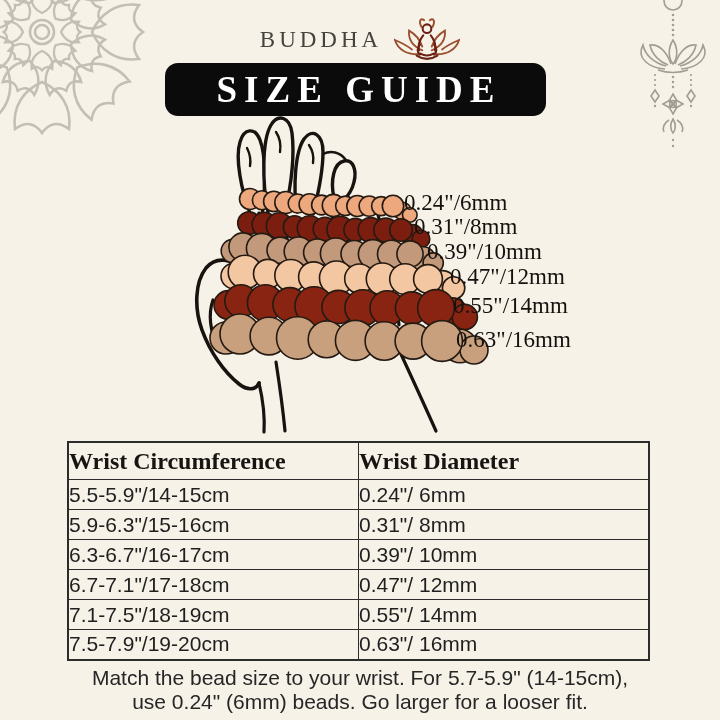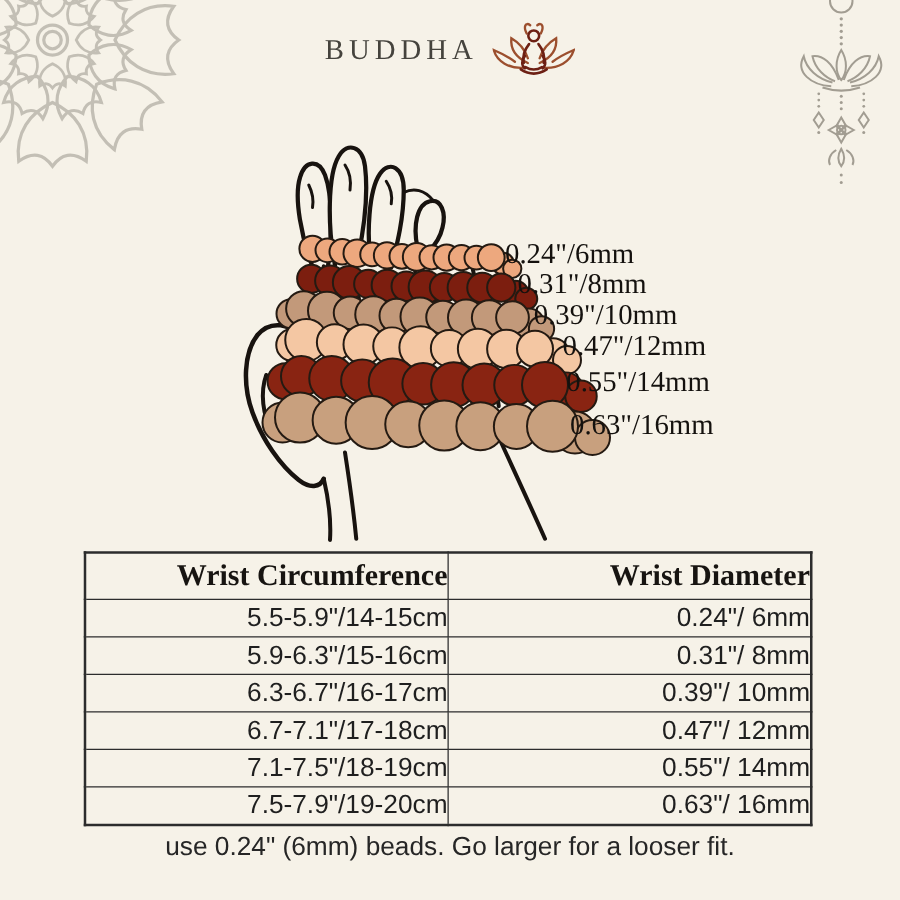--- a/index.html
+++ b/index.html
@@ -29,21 +29,21 @@
   .bl1{left:404px;top:190px;}
   .bl2{left:414px;top:214px;}
   .bl3{left:427px;top:239px;}
   .bl4{left:450px;top:264px;}
   .bl5{left:453px;top:293px;}
   .bl6{left:456px;top:327px;}
 
   
   .size-table{position:absolute;left:67px;top:441px;width:583px;height:217px;
               border-collapse:collapse;table-layout:fixed;}
-  .size-table th,.size-table td{border:1.6px solid #2c2c2c;text-align:right;vertical-align:middle;padding:0;}
+  .size-table th,.size-table td{border:1.6px solid #2c2c2c;text-align:left;vertical-align:middle;padding:0;}
   .size-table{border:2.4px solid #2c2c2c;}
   .size-table th{height:36px;font-size:24px;font-weight:600;color:#171411;font-family:"Liberation Serif",serif;}
   .size-table td{font-size:21px;color:#1f1f1f;font-family:"Liberation Sans",sans-serif;}
 
   
   .footer{position:absolute;left:0;top:666px;width:720px;text-align:center;
           font-family:"Liberation Sans",sans-serif;font-size:21px;line-height:1.16;color:#262626;}
 </style>
 </head>
 <body>
@@ -154,20 +154,23 @@
           <path d="M39,20 C43,25 44.5,31 43.5,36"></path>
           <path d="M27.5,30 C24.5,34 24.5,38 27.5,40.5"></path>
           <path d="M42.5,30 C45.5,34 45.5,38 42.5,40.5"></path>
           <path d="M24,41.5 Q35,48.5 46,41.5"></path>
           <path d="M28,39.5 Q35,43.5 42,39.5"></path>
         </g>
       </g>
     </svg>
   </div>
 
+  <div class="banner" style="background: rgb(11, 11, 11);">
+    <span>SIZE GUIDE</span>
+  </div>
 
   <svg class="hand-svg" viewBox="0 0 720 460">
     <g stroke="#18130f" stroke-width="3.4" fill="#f6f2e8" stroke-linecap="round">
       <path d="M251,216 C241,190 235,158 240,142 C244,128 255,127 260,140 C266,156 266,188 262,216"></path>
       <path d="M268,212 C262,182 262,140 271,125 C278,113 290,117 292,133 C295,158 290,190 285,212"></path>
       <path d="M297,212 C293,188 295,152 304,139 C312,128 323,134 323,152 C323,176 317,198 313,214"></path>
       <path d="M334,198 C330,180 334,163 344,161 C353,159 357,170 354,182 C352,191 347,197 343,201"></path>
     </g>
     <g stroke="#18130f" stroke-width="2.4" fill="none" stroke-linecap="round">
       <path d="M247,148 C250,154 251,160 250,166"></path>
@@ -313,16 +316,17 @@
           <td>0.55"/ 14mm</td>
         </tr>
         <tr style="height: 30px;">
           <td>7.5-7.9"/19-20cm</td>
           <td>0.63"/ 16mm</td>
         </tr>
       </tbody>
   </table>
 
   <div class="footer">
+    <div>Match the bead size to your wrist. For 5.7-5.9" (14-15cm),</div>
     <div>use 0.24" (6mm) beads. Go larger for a looser fit.</div>
   </div>
 
 </div>
 
 </body></html>

